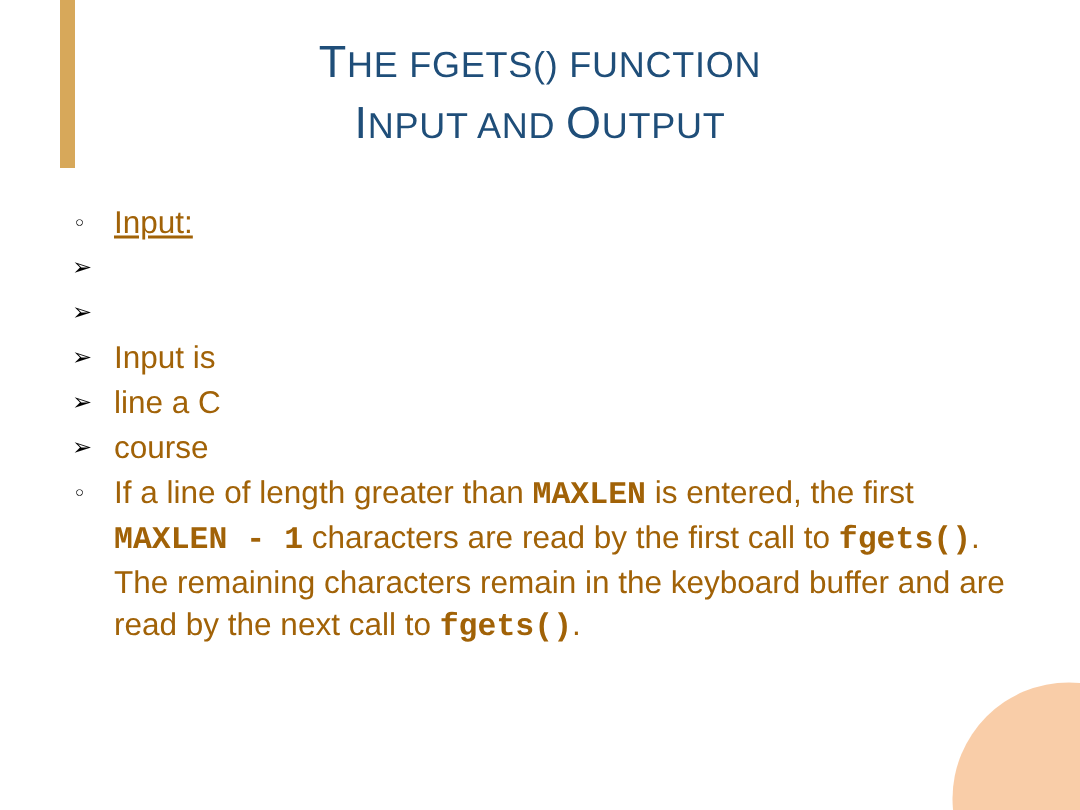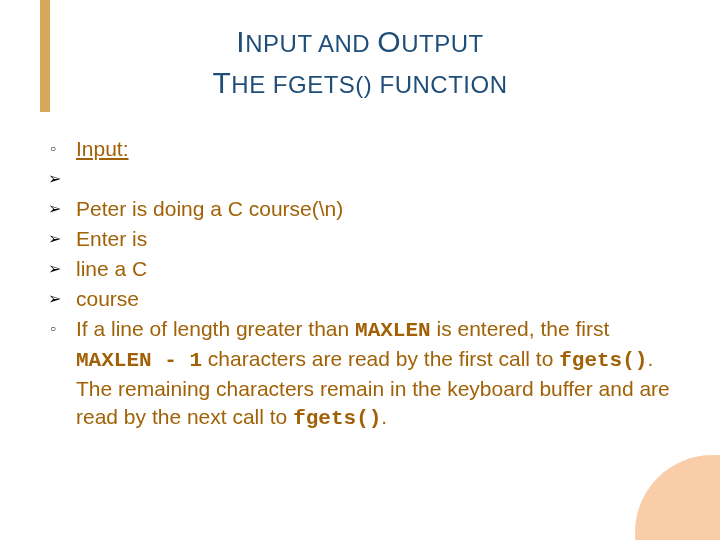--- a/index.html
+++ b/index.html
@@ -77,43 +77,42 @@
     border-radius: 50%;
   }
 </style>
 </head>
 <body>
 
 <div class="top-area">
   <div class="vbar"></div>
   <div class="title">
     <div class="title-line">
-      <span class="cap">I</span><span>NPUT AND </span><span class="cap">O</span><span>UTPUT</span>
+      <span class="cap">T</span><span>HE FGETS</span><span>()</span><span> FUNCTION</span>
     </div>
     <div class="title-line">
-      <span class="cap">T</span><span>HE FGETS</span><span>()</span><span> FUNCTION</span>
+      <span class="cap">I</span><span>NPUT AND </span><span class="cap">O</span><span>UTPUT</span>
     </div>
   </div>
 </div>
 
 <div class="content" id="content">
     <div class="item">
       <div class="bullet circle">○</div>
       <div class="text"><span class="underline">Input:</span></div>
     </div>
     <div class="item">
       <div class="bullet">➢</div>
     </div>
     <div class="item">
       <div class="bullet">➢</div>
-      <div class="text"><span>Peter is doing a C course(\n)</span></div>
     </div>
     <div class="item">
       <div class="bullet">➢</div>
-      <div class="text"><span>Enter is</span></div>
+      <div class="text"><span>Input is</span></div>
     </div>
     <div class="item">
       <div class="bullet">➢</div>
       <div class="text"><span>line a C</span></div>
     </div>
     <div class="item">
       <div class="bullet">➢</div>
       <div class="text"><span>course</span></div>
     </div>
     <div class="item">

